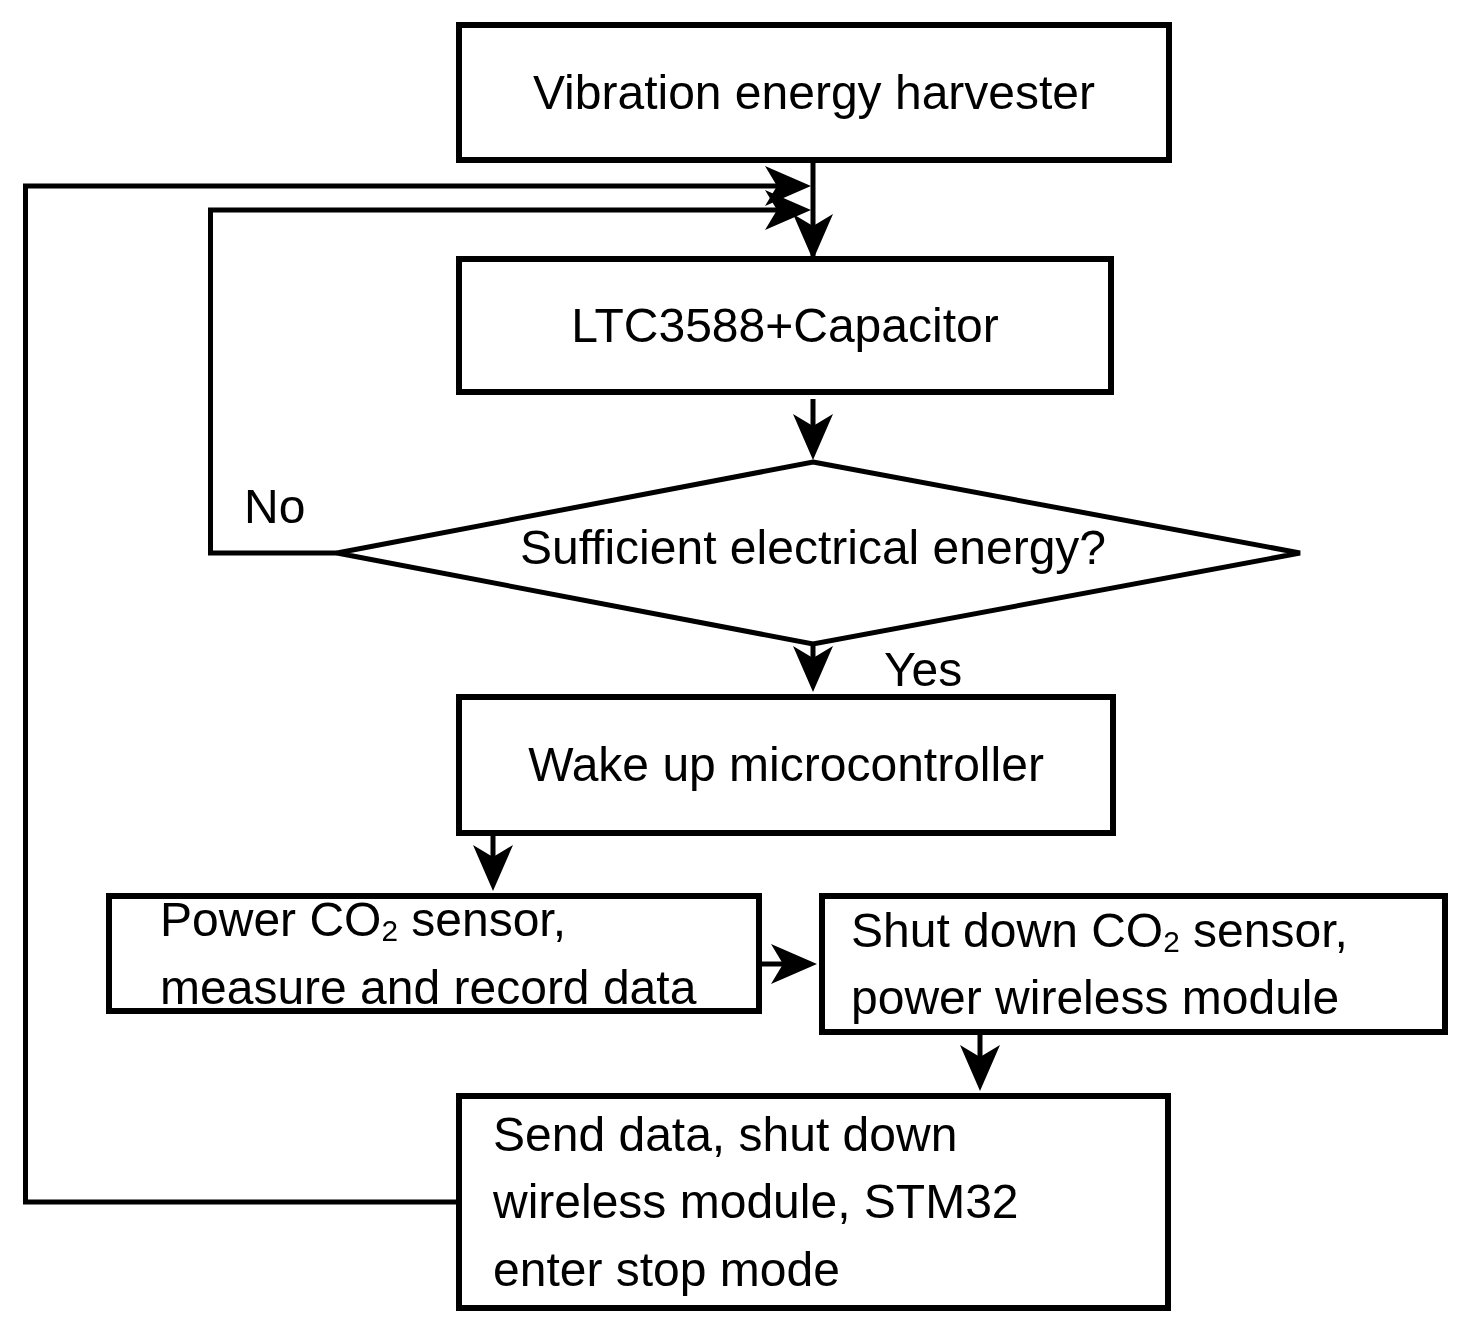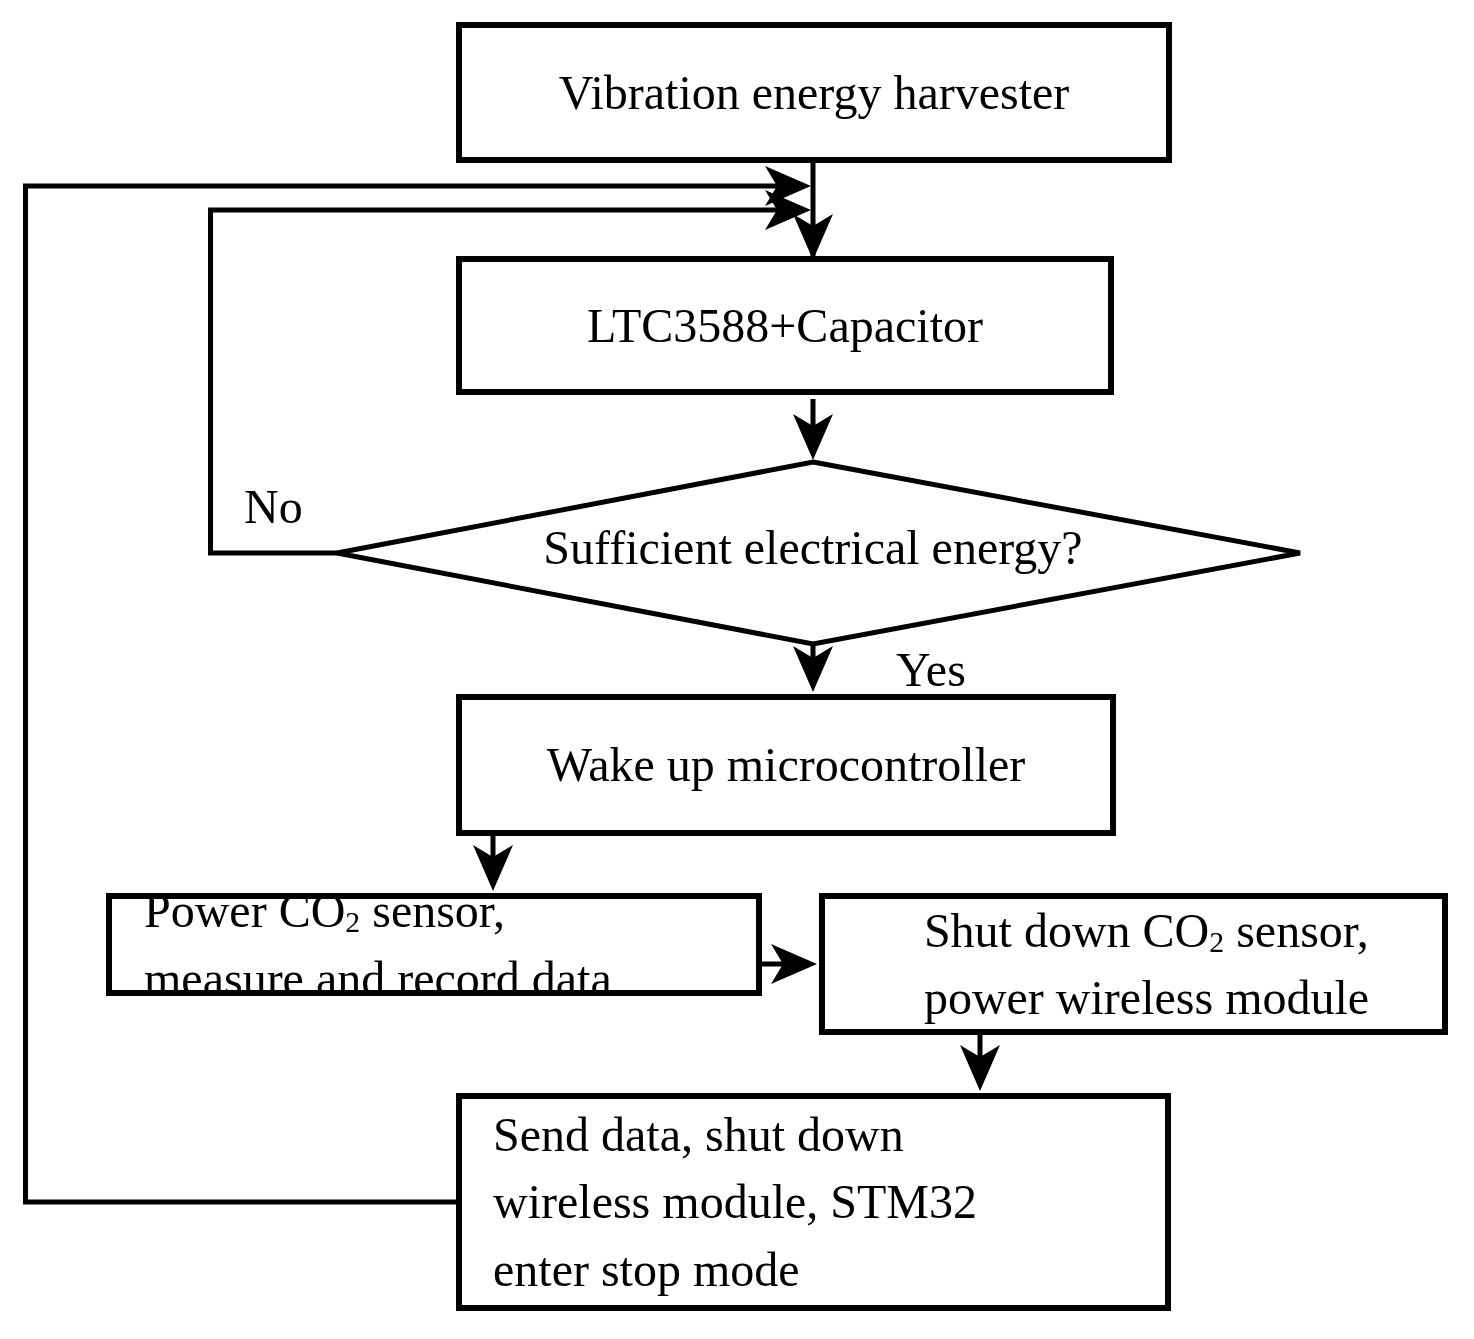--- a/index.html
+++ b/index.html
@@ -5,21 +5,21 @@
   html, body {
     margin: 0;
     padding: 0;
     background: #ffffff;
   }
   #canvas {
     position: relative;
     width: 1474px;
     height: 1339px;
     background: #ffffff;
-    font-family: Liberation Serif, serif;
+    font-family: Liberation Sans, sans-serif;
     color: #000000;
     overflow: hidden;
     border-radius: 21px;
   }
   #wires {
     position: absolute;
     left: 0;
     top: 0;
     width: 1474px;
     height: 1339px;
@@ -111,34 +111,34 @@
 
   <div class="box" style="left:456px; top:256px; width:658px; height:139px;">
     <span>LTC3588+Capacitor</span>
   </div>
 
   <div class="diamond-text" style="left:380px; top:520px; width:866px;">
     <span>Sufficient electrical energy?</span>
   </div>
 
   <div class="label" style="left:244px; top:478px;text-align:right;">No</div>
-  <div class="label" style="left:884px; top:641px;margin-left:12px;">Yes</div>
+  <div class="label" style="left:884px; top:641px;">Yes</div>
 
   <div class="box" style="left:456px; top:694px; width:660px; height:142px;">
     <span>Wake up microcontroller</span>
   </div>
 
-  <div class="box left-text" style="left:106px; top:893px; width:656px; height:103px; padding-left:32px;">
+  <div class="box left-text" style="left:106px; top:893px; width:656px; height:121px; padding-left:48px;">
     <span class="textblock">
       <span class="textblock"><span>Power CO</span><sub class="co2">2</sub><span> sensor,</span></span>
       <span class="textblock">measure and record data</span>
     </span>
   </div>
 
-  <div class="box left-text" style="left:819px; top:893px; width:629px; height:142px; padding-left:26px;justify-content:center;">
+  <div class="box left-text" style="left:819px; top:893px; width:629px; height:142px; padding-left:26px;">
     <span class="textblock">
       <span class="textblock"><span>Shut down CO</span><sub class="co2">2</sub><span> sensor,</span></span>
       <span class="textblock">power wireless module</span>
     </span>
   </div>
 
   <div class="box left-text" style="left:456px; top:1093px; width:715px; height:218px; padding-left:31px;">
     <span class="textblock">
       <span class="textblock">Send data, shut down</span>
       <span class="textblock">wireless module, STM32</span>

